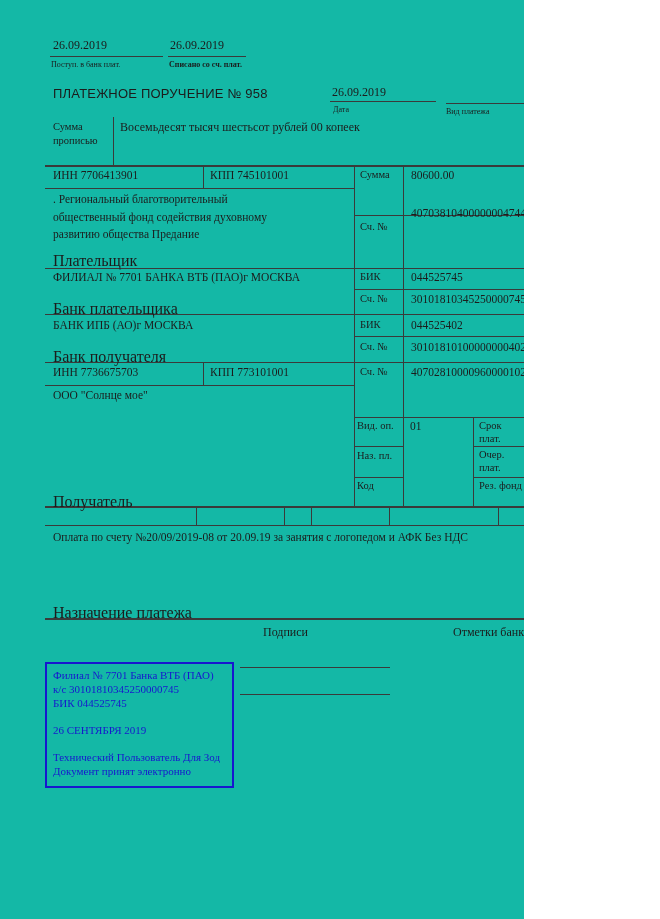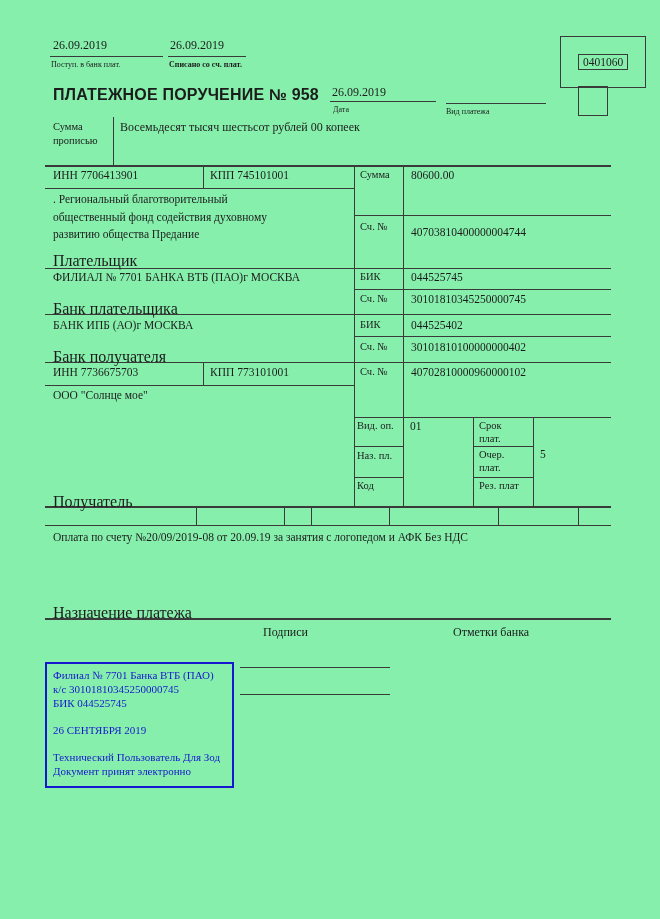--- a/index.html
+++ b/index.html
@@ -1,25 +1,25 @@
 <!DOCTYPE html>
 <html><head>
 <meta charset="utf-8">
 <style>
   html,body{margin:0;padding:0;background:#fff;}
-  .page{position:relative;width:660px;height:919px;background:#86efac;overflow:hidden;
+  .page{position:relative;width:524px;height:919px;background:#14b8a6;overflow:hidden;
         font-family:"Liberation Serif",serif;color:#1c1c1c;}
   .abs{position:absolute;white-space:nowrap;}
   .wrap{white-space:normal;}
   .t{font-size:11.5px;}
   .big{font-size:12px;}
   .lbl{font-size:16px;}
   .lbl2{font-size:10.5px;}
   .tiny{font-size:8px;}
-  .title{font-family:"Liberation Sans",sans-serif;font-weight:bold;font-size:16px;letter-spacing:.2px;}
+  .title{font-family:"Liberation Sans",sans-serif;font-weight:normal;font-size:13px;letter-spacing:.2px;}
   .hl{position:absolute;background:#3a3a3a;height:1px;}
   .hl.thick{height:2px;}
   .vl{position:absolute;background:#3a3a3a;width:1px;}
   .box{position:absolute;border:1px solid #3a3a3a;}
   .codebox{position:absolute;border:1px solid #3a3a3a;padding:17px;}
   .codebox .inner{border:1px solid #3a3a3a;padding:1px 4px;font-size:11.5px;}
   .stamp{position:absolute;border:2px solid #1717cf;color:#1717cf;font-size:11px;
          padding:4px 6px;line-height:14px;margin-top:40px;}
   .stamp .gap{height:13px;}
   .sigbox{position:absolute;border:1px solid #3a3a3a;font-size:11px;padding:4px 10px;line-height:14px;}
@@ -86,21 +86,21 @@
   <div class="vl" style="left:498px;top:506px;height:19px;"></div>
   <div class="vl" style="left:578px;top:506px;height:19px;"></div>
 
   <div class="abs t" style="left:53px;top:169px;">ИНН 7706413901</div>
   <div class="abs t" style="left:210px;top:169px;">КПП 745101001</div>
   <div class="abs lbl2" style="left:360px;top:169px;text-align:right;">Сумма</div>
   <div class="abs t" style="left:411px;top:169px;">80600.00</div>
 
   <div class="abs t wrap" style="left:53px;top:191px;width:248px;line-height:17.5px;">. Региональный благотворительный общественный фонд содействия духовному развитию общества Предание</div>
   <div class="abs lbl2" style="left:360px;top:221px;">Сч. №</div>
-  <div class="abs t" style="left:411px;top:226px;">40703810400000004744</div>
+  <div class="abs t" style="left:411px;top:207px;">40703810400000004744</div>
   <div class="abs lbl" style="left:53px;top:252px;">Плательщик</div>
 
   <div class="abs t" style="left:53px;top:271px;">ФИЛИАЛ № 7701 БАНКА ВТБ (ПАО)г МОСКВА</div>
   <div class="abs lbl2" style="left:360px;top:271px;">БИК</div>
   <div class="abs t" style="left:411px;top:271px;">044525745</div>
   <div class="abs lbl2" style="left:360px;top:293px;">Сч. №</div>
   <div class="abs t" style="left:411px;top:293px;">30101810345250000745</div>
   <div class="abs lbl" style="left:53px;top:300px;">Банк плательщика</div>
 
   <div class="abs t" style="left:53px;top:319px;">БАНК ИПБ (АО)г МОСКВА</div>
@@ -116,21 +116,21 @@
   <div class="abs t" style="left:411px;top:366px;">40702810000960000102</div>
   <div class="abs t" style="left:53px;top:389px;">ООО "Солнце мое"</div>
 
   <div class="abs lbl2" style="left:357px;top:420px;">Вид. оп.</div>
   <div class="abs t" style="left:410px;top:420px;">01</div>
   <div class="abs lbl2 wrap" style="left:479px;top:419px;width:36px;line-height:13px;">Срок плат.</div>
   <div class="abs lbl2" style="left:357px;top:450px;">Наз. пл.</div>
   <div class="abs lbl2 wrap" style="left:479px;top:448px;width:40px;line-height:13px;">Очер. плат.</div>
   <div class="abs t" style="left:540px;top:448px;">5</div>
   <div class="abs lbl2" style="left:357px;top:480px;">Код</div>
-  <div class="abs lbl2" style="left:479px;top:480px;">Рез. плат</div>
+  <div class="abs lbl2" style="left:479px;top:480px;">Рез. фонд</div>
   <div class="abs lbl" style="left:53px;top:493px;">Получатель</div>
 
   <div class="abs t" style="left:53px;top:531px;">Оплата по счету №20/09/2019-08 от 20.09.19 за занятия с логопедом и АФК Без НДС</div>
   <div class="abs lbl" style="left:53px;top:604px;">Назначение платежа</div>
   <div class="hl thick" style="left:45px;top:618px;width:566px;"></div>
 
   <div class="abs big" style="left:263px;top:625px;">Подписи</div>
   <div class="abs big" style="left:453px;top:625px;">Отметки банка</div>
 
   <div class="hl" style="left:240px;top:667px;width:150px;"></div>

